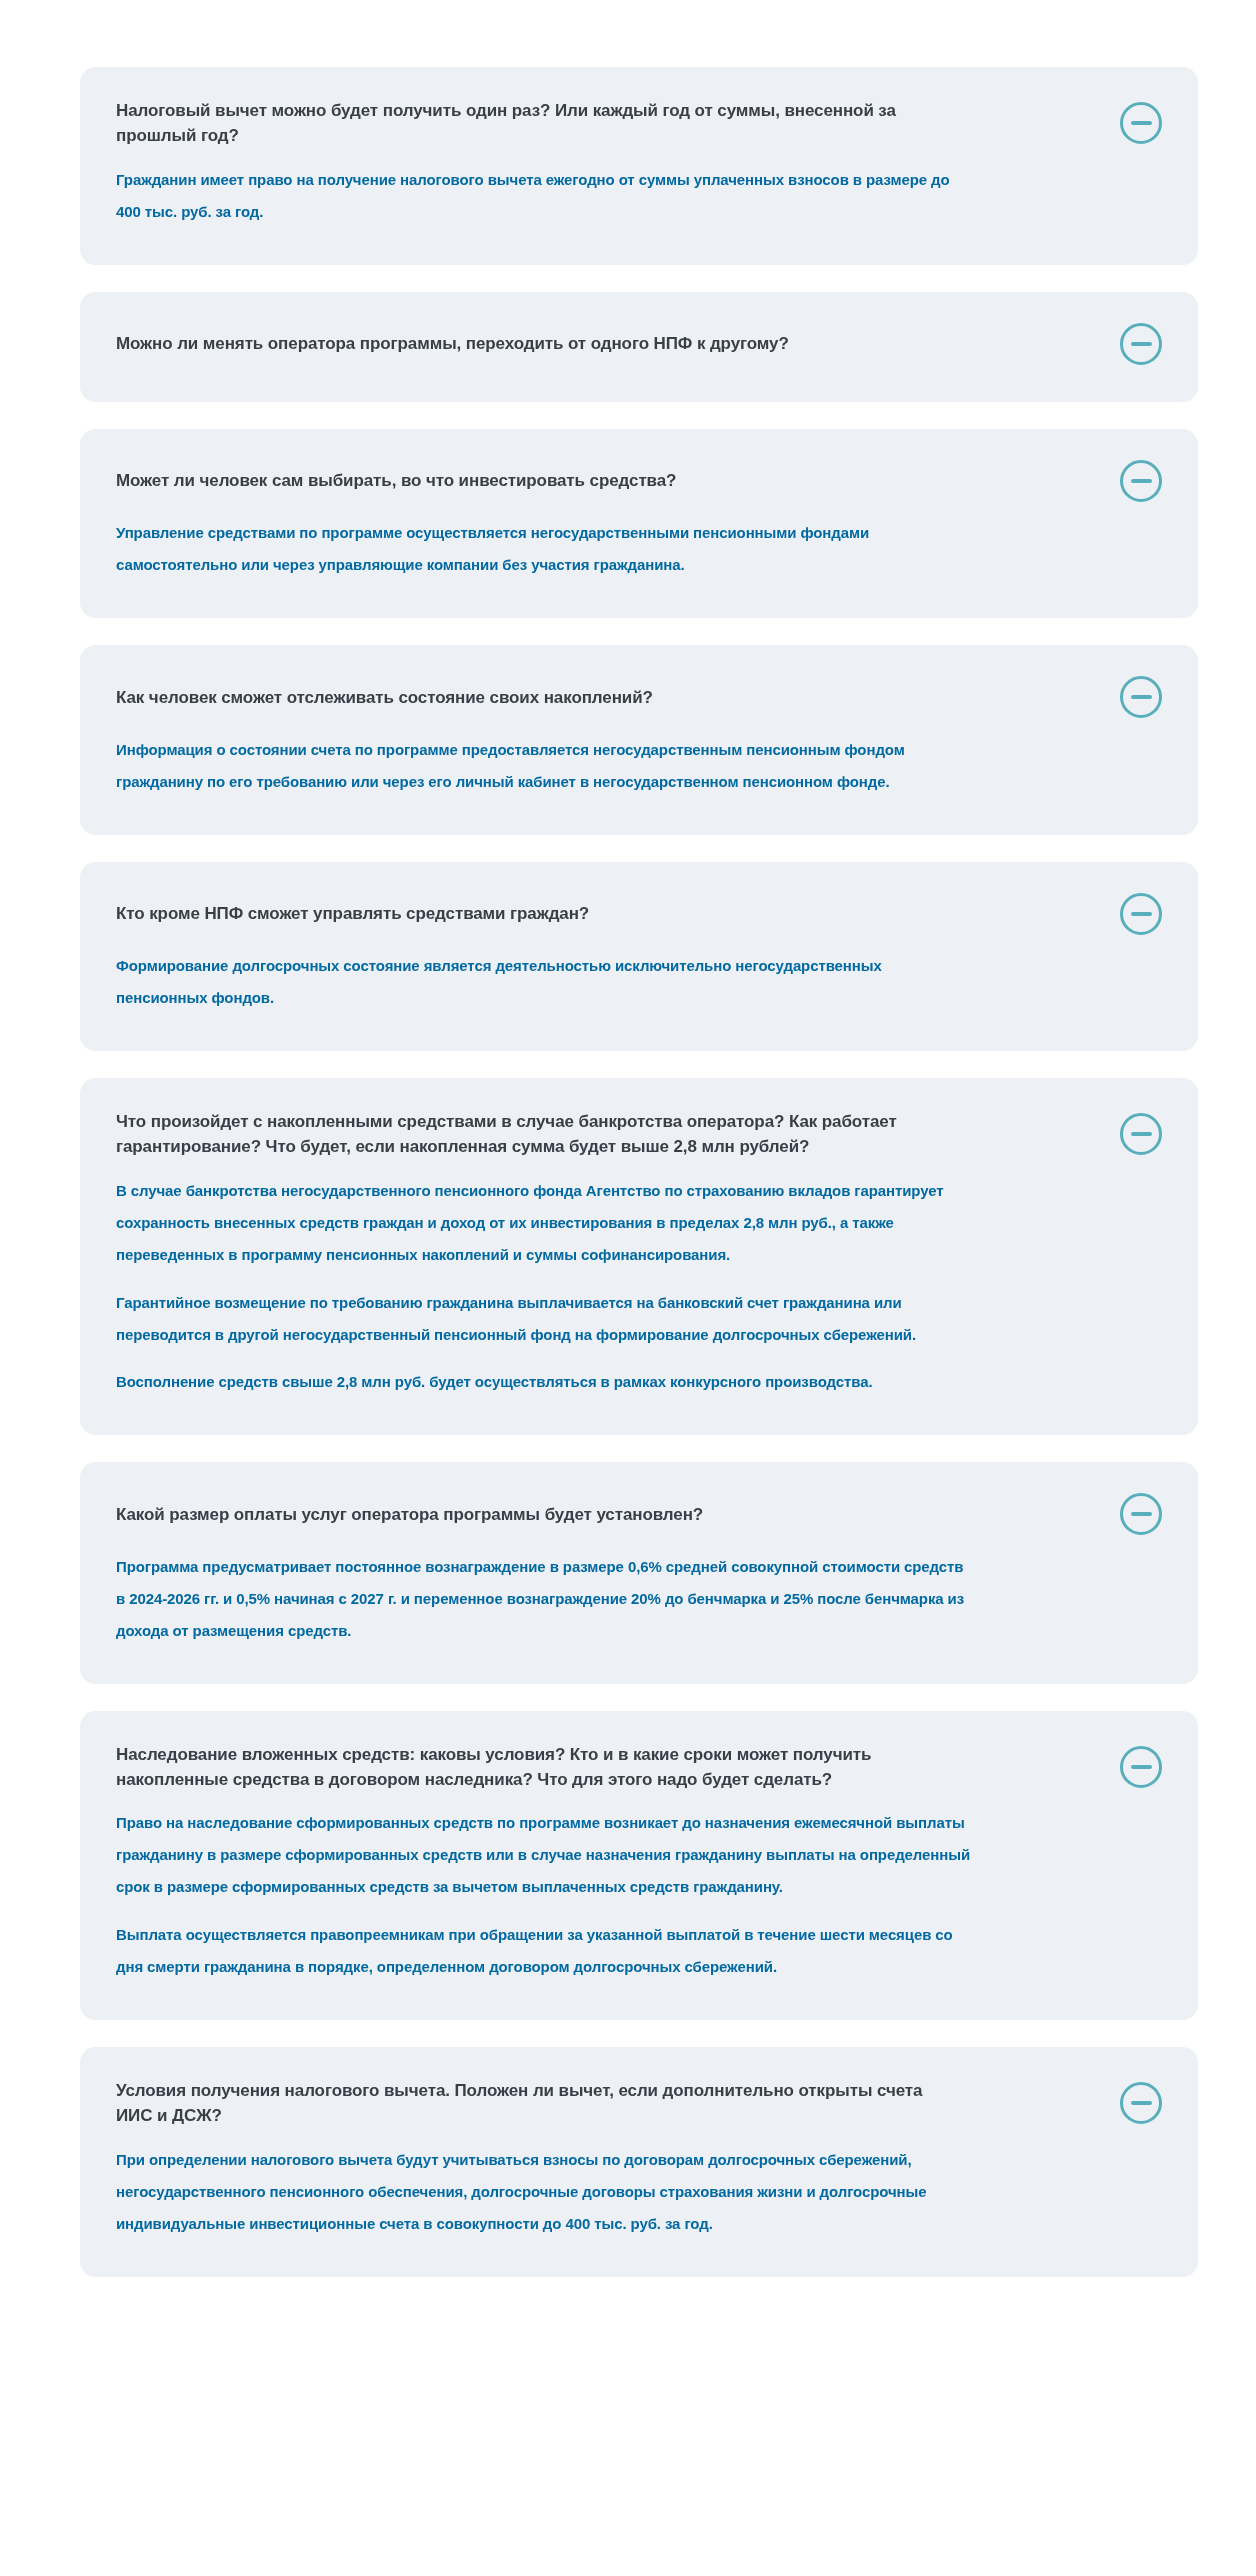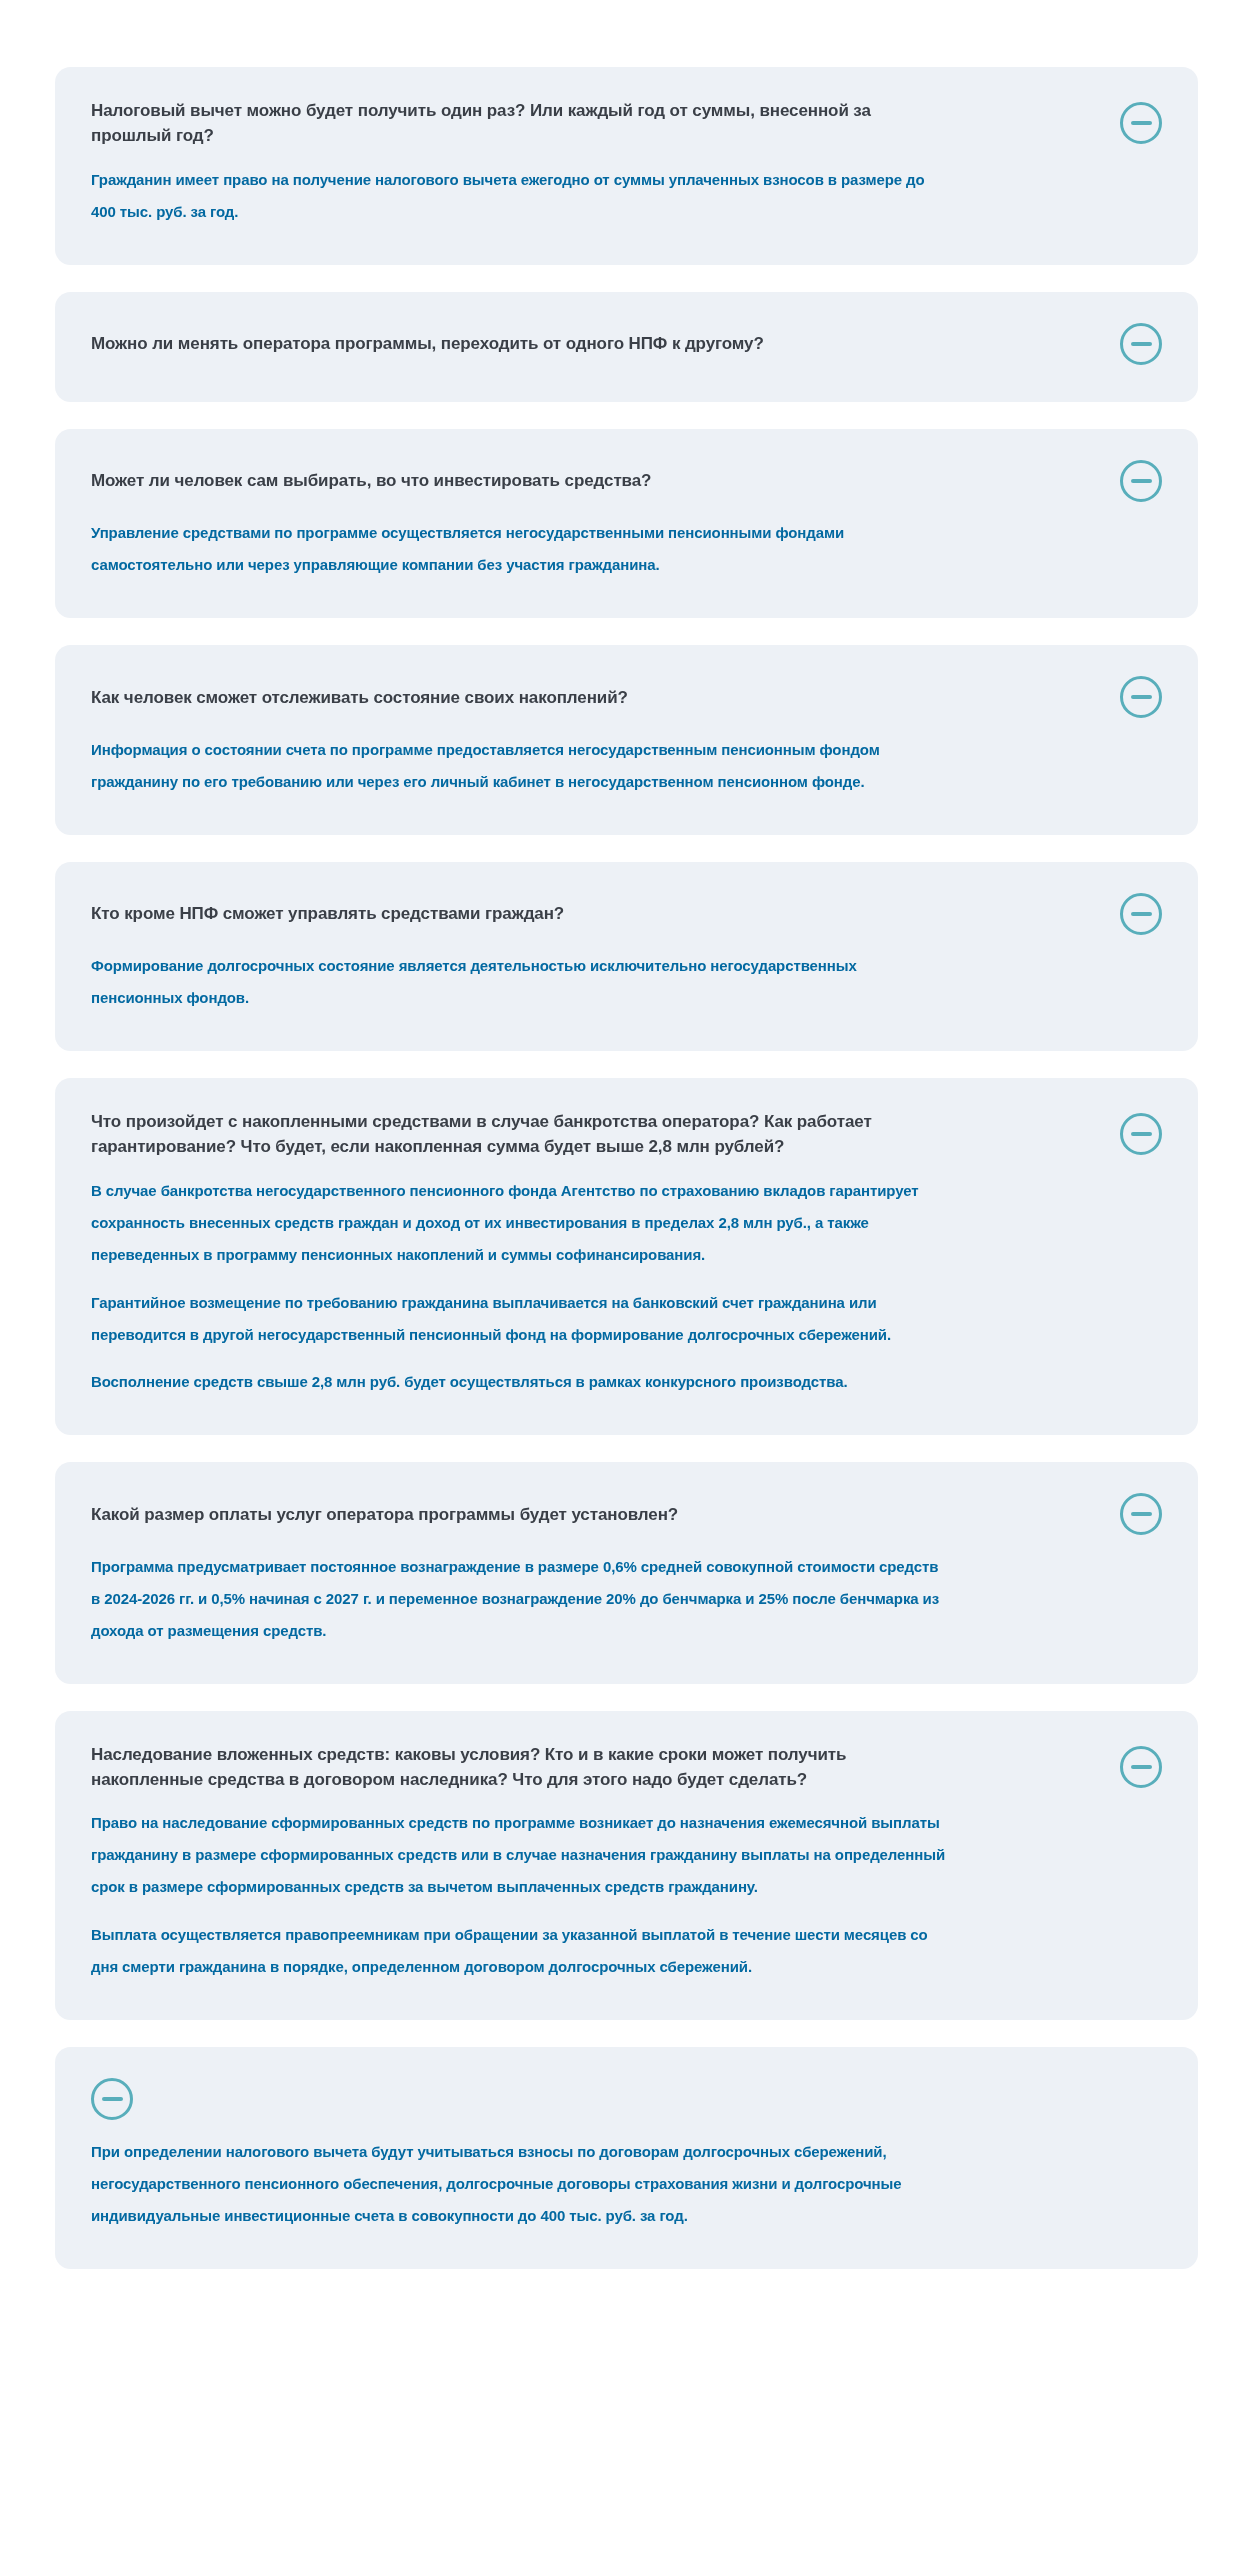--- a/index.html
+++ b/index.html
@@ -8,21 +8,21 @@
     padding: 0;
   }
   body {
     width: 1257px;
     min-height: 2576px;
     background: #ffffff;
     font-family: "Liberation Sans", sans-serif;
     -webkit-font-smoothing: antialiased;
   }
   .page {
-    padding: 67px 59px 112px 55px;
+    padding: 67px 59px 112px 80px;
     box-sizing: border-box;
   }
   .faq-list {
     display: block;
   }
   .faq-card {
     background: #edf1f6;
     border-radius: 15.6px;
     padding: 31px 36px 37px 36px;
     margin-bottom: 27px;
@@ -173,20 +173,21 @@
       </button>
     </div>
     <div class="faq-answers">
           <p class="faq-answer">Право на наследование сформированных средств по программе возникает до назначения ежемесячной выплаты гражданину в размере сформированных средств или в случае назначения гражданину выплаты на определенный срок в размере сформированных средств за вычетом выплаченных средств гражданину.</p>
           <p class="faq-answer">Выплата осуществляется правопреемникам при обращении за указанной выплатой в течение шести месяцев со дня смерти гражданина в порядке, определенном договором долгосрочных сбережений.</p>
         </div>
   </section>
 
   <section class="faq-card">
     <div class="faq-header">
+      <h3 class="faq-question">Условия получения налогового вычета. Положен ли вычет, если дополнительно открыты счета ИИС и ДСЖ?</h3>
       <button type="button" class="faq-toggle">
         <span class="minus-bar"></span>
       </button>
     </div>
     <div class="faq-answers">
           <p class="faq-answer">При определении налогового вычета будут учитываться взносы по договорам долгосрочных сбережений, негосударственного пенсионного обеспечения, долгосрочные договоры страхования жизни и долгосрочные индивидуальные инвестиционные счета в совокупности до 400 тыс. руб. за год.</p>
         </div>
   </section>
 </div>
 </div>

